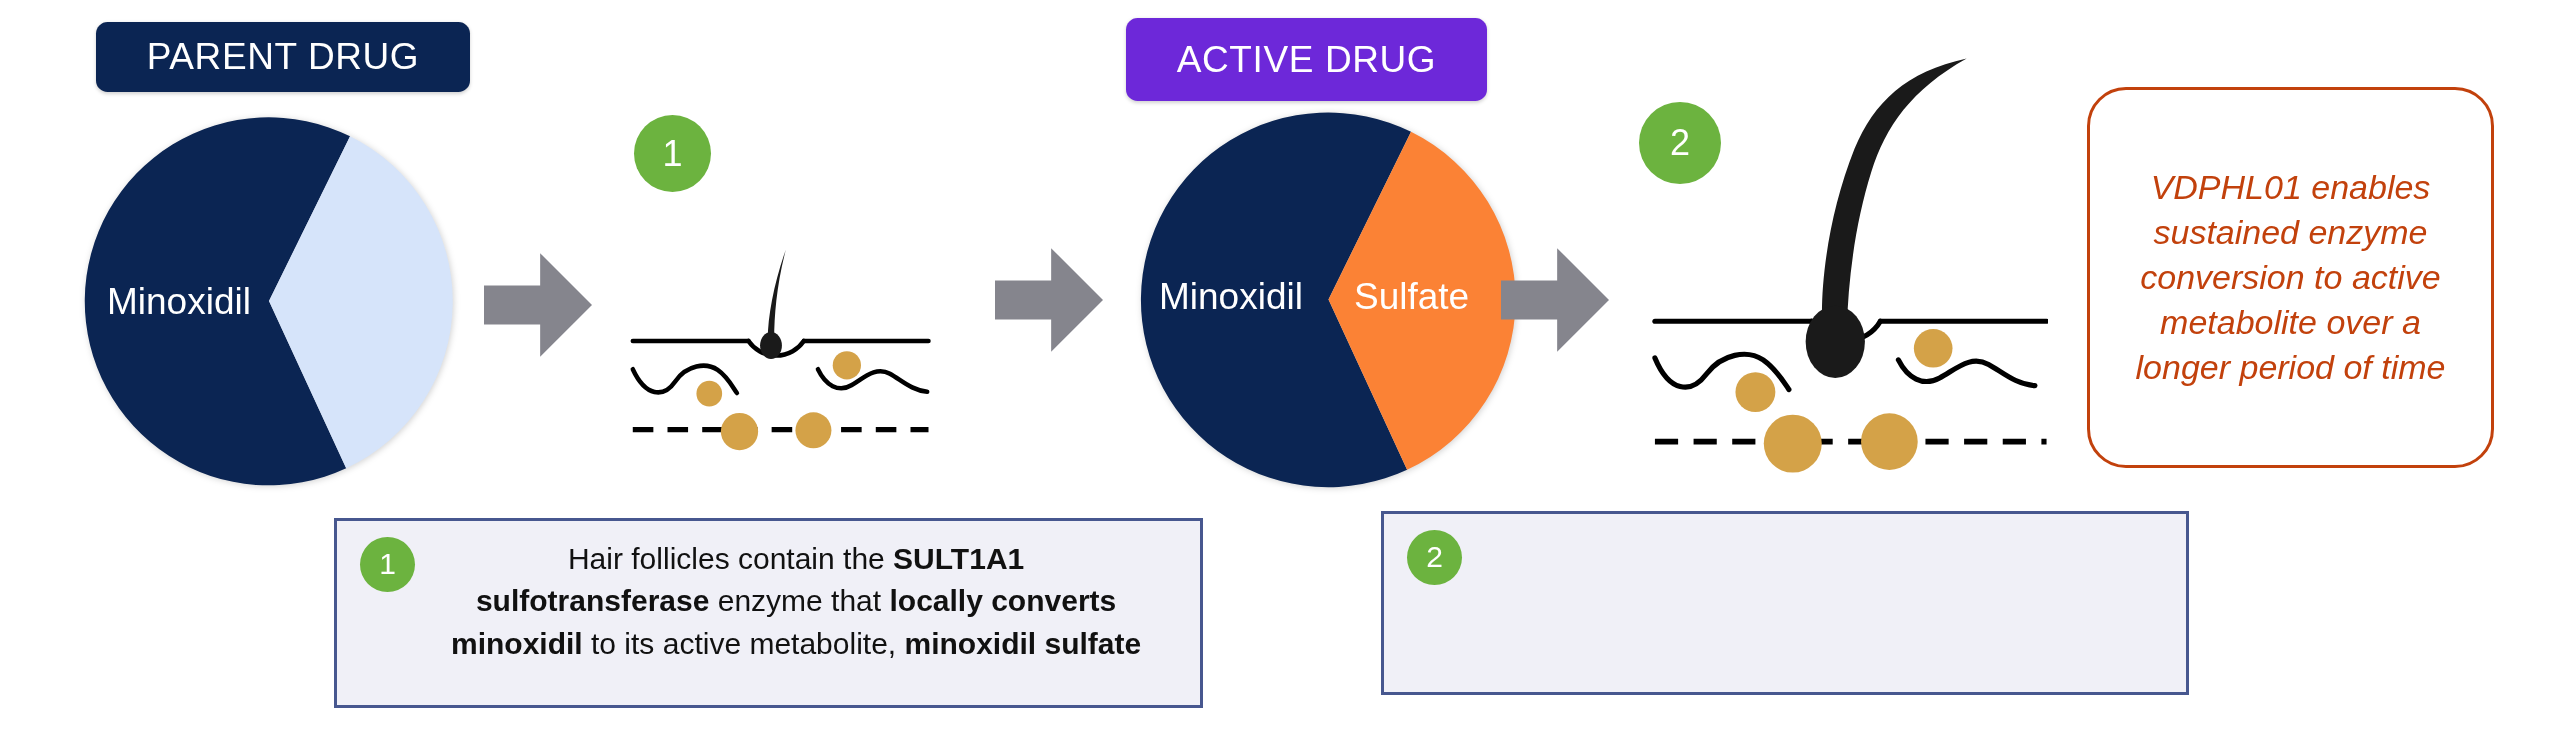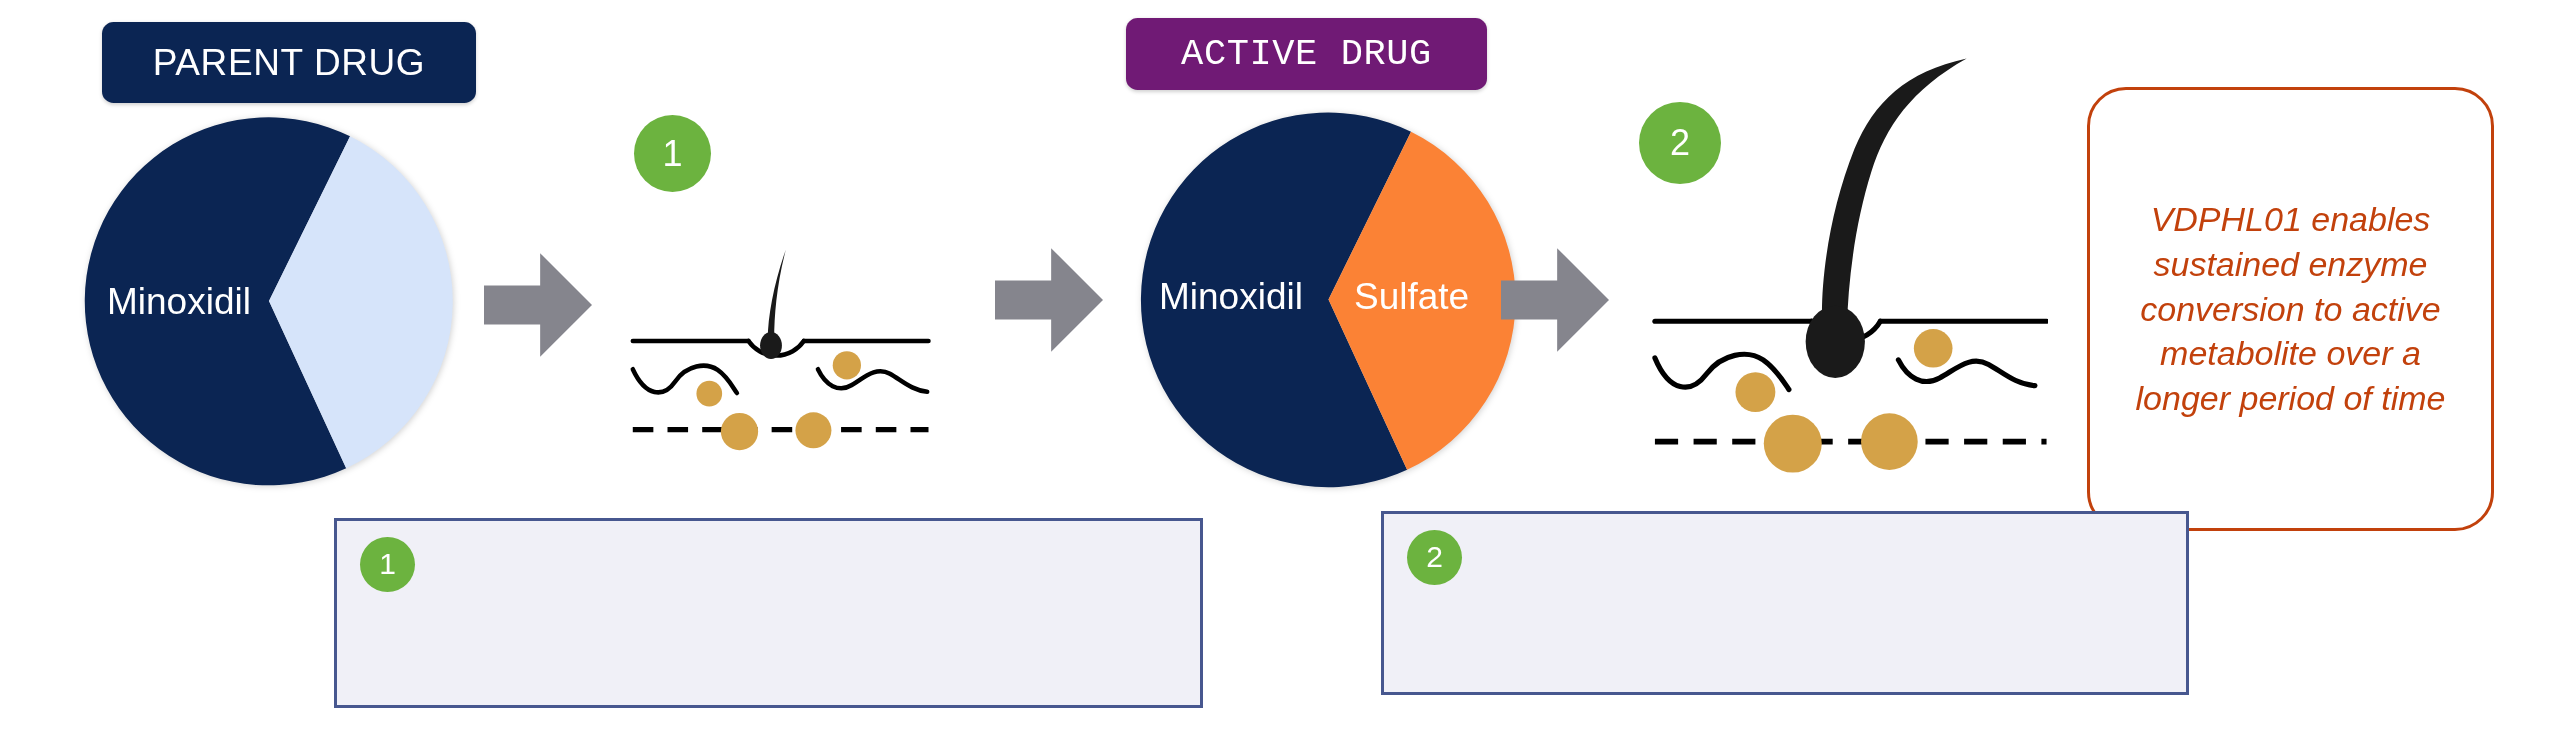--- a/index.html
+++ b/index.html
@@ -25,27 +25,26 @@
     align-items: center;
     justify-content: center;
     border-radius: 11.6px;
     color: #ffffff;
     font-size: 37px;
     letter-spacing: 0.6px;
     font-weight: 400;
     box-shadow: 0 1.9px 3.9px rgba(0,0,0,0.18);
   }
   #badge-parent {
-    left: 102px;  top: 22px;  width: 374px; height: 81px;
+    left: 96px;  top: 22px;  width: 374px; height: 70px;
     background: #0B2553;
   }
   #badge-active {
-    left: 1126px; top: 18px;  width: 361px; height: 72px;
-    background: #701a75;
-    font-family: Liberation Mono, monospace;
+    left: 1126px; top: 18px;  width: 361px; height: 83px;
+    background: #6d28d9;
   }
 
   
   .pie-wrap { position: absolute; }
   #pie-parent { left: 76px;  top: 108px; width: 386px; height: 386px; }
   #pie-active { left: 1132px; top: 103px; width: 393px; height: 393px; }
   .pie-wrap svg { display: block; width: 100%; height: 100%;
                   filter: drop-shadow(1.3px 1.9px 3.2px rgba(0,0,0,0.18)); }
   .pie-label {
     position: absolute;
@@ -81,21 +80,21 @@
   
   .follicle { position: absolute; }
   .follicle svg { display: block; width: 100%; height: 100%; }
   #follicle-1 { left: 599px;  top: 213px; width: 335px; height: 270px; }
   #follicle-2 { left: 1629px; top: 52px;  width: 419px; height: 438px; }
 
   
   #callout-vdphl01 {
     position: absolute;
     left: 2087px; top: 87px;
-    width: 407px; height: 444px;
+    width: 407px; height: 381px;
     border: 3.2px solid #C2410C;
     border-radius: 39px;
     background: #ffffff;
     box-sizing: border-box;
     display: flex;
     align-items: center;
     justify-content: center;
     padding: 4px 28px;
   }
   #callout-vdphl01 .callout-text {
@@ -252,20 +251,21 @@
   </div>
 
   <div id="callout-vdphl01">
     <div class="callout-text">VDPHL01 enables sustained enzyme conversion to active metabolite over a longer period of time</div>
   </div>
 
   <div class="caption-box" id="caption-1">
     <div class="caption-num">
       <span>1</span>
     </div>
+    <div class="caption-text" id="caption-1-text"><span>Hair follicles contain the </span><b>SULT1A1</b><br><b>sulfotransferase</b><span> enzyme that </span><b>locally converts</b><br><b>minoxidil</b><span> to its active metabolite, </span><b>minoxidil sulfate</b></div>
   </div>
 
   <div class="caption-box" id="caption-2">
     <div class="caption-num">
       <span>2</span>
     </div>
   </div>
 
 </div>
 

